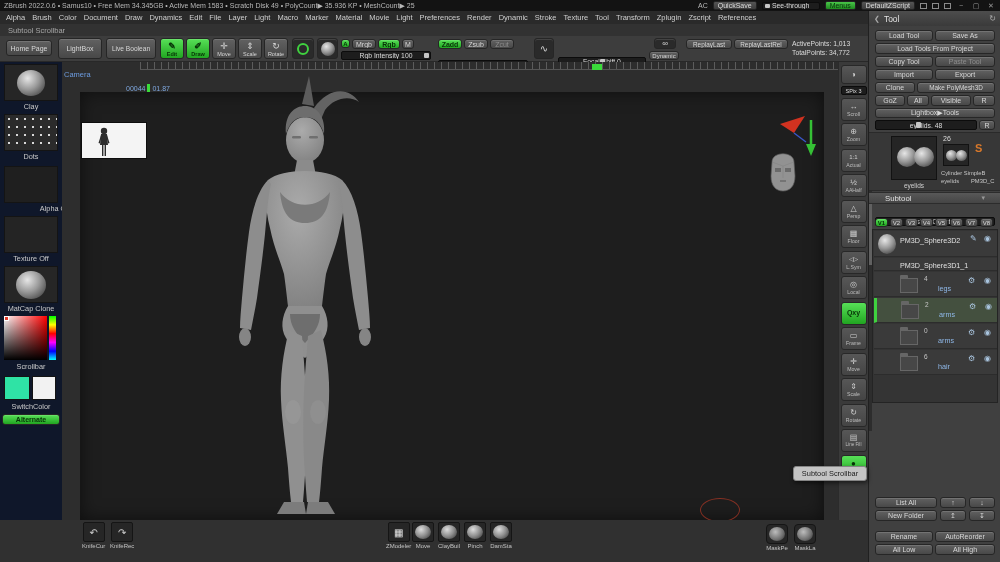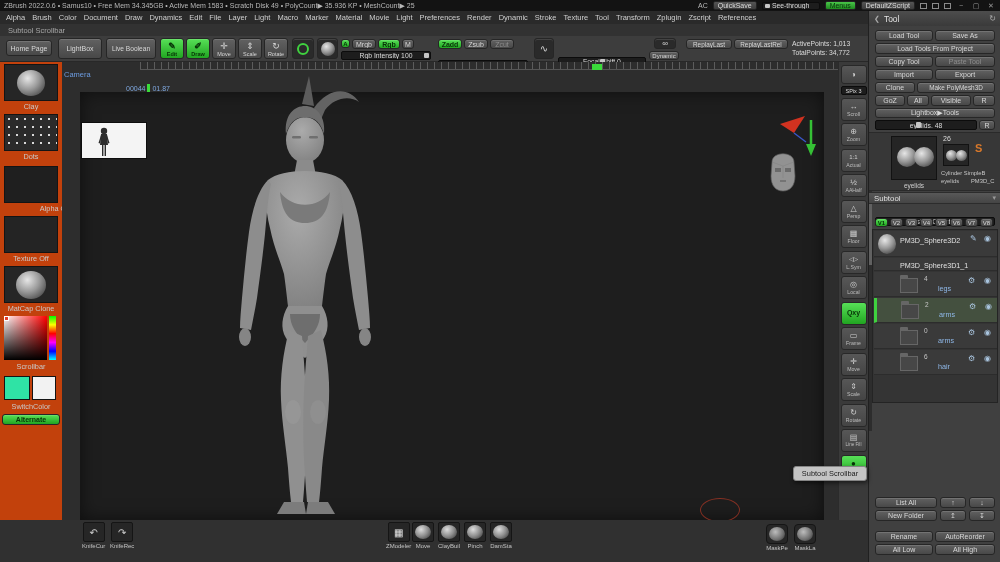--- a/index.html
+++ b/index.html
@@ -21,39 +21,39 @@
   .topshelf{left:0;top:36px;width:868px;height:26px;background:#3d3d3d;border-bottom:1px solid #282828;}
   .btn{background:linear-gradient(#616161,#484848);border:1px solid #262626;border-radius:3px;color:#d8d8d8;font-size:7px;display:flex;align-items:center;justify-content:center;box-shadow:inset 0 1px 0 rgba(255,255,255,.12);white-space:nowrap;overflow:hidden;}
   .btn.green{background:linear-gradient(#57e057,#21a521);color:#073307;font-weight:bold;}
   .btn.dim{color:#8d8d8d;}
   .slider{background:#1d1d1d;border:1px solid #0c0c0c;border-radius:2px;font-size:6.8px;color:#dcdcdc;display:flex;align-items:center;justify-content:center;position:relative;overflow:hidden;white-space:nowrap;}
   .knob{position:absolute;top:1px;bottom:1px;width:5px;background:#c6c6c6;border-radius:1px;}
   .modebtn{flex-direction:column;gap:0;}
   .modebtn .g{font-size:9px;line-height:10px;}
   .modebtn .l{font-size:5.5px;line-height:6px;}
   
-  .leftshelf{left:0;top:62px;width:62px;height:458px;background:#c2410c;text-decoration:underline;}
+  .leftshelf{left:0;top:62px;width:62px;height:458px;background:#0f172a;text-decoration:underline;}
   .thumb{position:absolute;background:#262626;border:1px solid #141414;}
   .sphere{border-radius:50%;background:radial-gradient(circle at 38% 32%,#e6e6e6,#9a9a9a 45%,#3f3f3f 90%);}
   .shelf-label{position:absolute;width:62px;text-align:center;font-size:7.3px;color:#c9c9c9;}
   
   .canvas{left:62px;top:62px;width:776px;height:458px;background:#2d2d2d;}
   .document{position:absolute;left:18px;top:30px;width:744px;height:428px;background:#1e1e1e;box-shadow:inset 0 0 18px rgba(0,0,0,.55);}
   .ruler{position:absolute;left:78px;top:0;width:698px;height:8px;border-bottom:1px solid #565656;background:repeating-linear-gradient(to right,#5c5c5c 0 1px,transparent 1px 7px);}
   
   .rightshelf{left:838px;top:62px;width:30px;height:458px;background:#3a3a3a;border-left:1px solid #2b2b2b;display:flex;flex-direction:column;align-items:center;}
   .rs-item{width:26px;height:23px;margin-top:2.5px;display:flex;flex-direction:column;align-items:center;justify-content:center;background:linear-gradient(#575757,#444);border:1px solid #282828;border-radius:3px;flex:none;}
   .rs-item .g{font-size:8px;line-height:9px;color:#cfcfcf;}
   .rs-item .l{font-size:5.2px;line-height:6px;color:#bdbdbd;}
   .rs-item.green{background:linear-gradient(#57e057,#21a521);}
   .rs-item.green .g,.rs-item.green .l{color:#073307;font-weight:bold;}
   
   .rightpanel{left:868px;top:11px;width:132px;height:551px;background:#404040;border-left:1px solid #202020;}
   .rp-head{position:absolute;left:0;top:0;width:132px;height:15px;background:linear-gradient(#4d4d4d,#3a3a3a);display:flex;align-items:center;gap:4px;padding:0 5px;font-size:8.5px;color:#e2e2e2;}
-  .sec-head{position:absolute;left:0;width:132px;height:12px;background:linear-gradient(#585858,#454545);border-top:1px solid #2c2c2c;border-bottom:1px solid #2c2c2c;display:flex;align-items:center;padding:0 5px;font-size:7.8px;color:#e0e0e0;}
+  .sec-head{position:absolute;left:0;width:132px;height:12px;background:linear-gradient(#585858,#454545);border-top:1px solid #2c2c2c;border-bottom:1px solid #2c2c2c;display:flex;align-items:center;padding:0 16px;font-size:7.8px;color:#e0e0e0;}
   .tab{position:absolute;top:0;height:9px;width:13px;font-size:6px;}
   .stlist{position:absolute;left:3px;top:218px;width:126px;height:174px;background:#343434;border:1px solid #242424;}
   .st-row{position:absolute;left:1px;width:123px;height:25px;background:#3a3a3a;border-bottom:1px solid #2c2c2c;}
   .folderbox{position:absolute;width:18px;height:15px;border:1px solid #666;background:#474747;}
   .folderbox:before{content:"";position:absolute;left:-1px;top:-4px;width:8px;height:3px;background:#666;border-radius:1px 1px 0 0;}
   .st-count{position:absolute;font-size:6.5px;color:#c6c6c6;}
   .st-name{position:absolute;font-size:7.2px;color:#8fb8e8;}
   .st-ico{position:absolute;font-size:8px;color:#a9c4de;line-height:8px;}
   .tooltip{left:793px;top:466px;width:74px;height:15px;background:#c4c4c4;border:1px solid #858585;border-radius:3px;color:#1b1b1b;font-size:7.4px;display:flex;align-items:center;justify-content:center;box-shadow:1px 2px 4px rgba(0,0,0,.55);z-index:60;}
   

